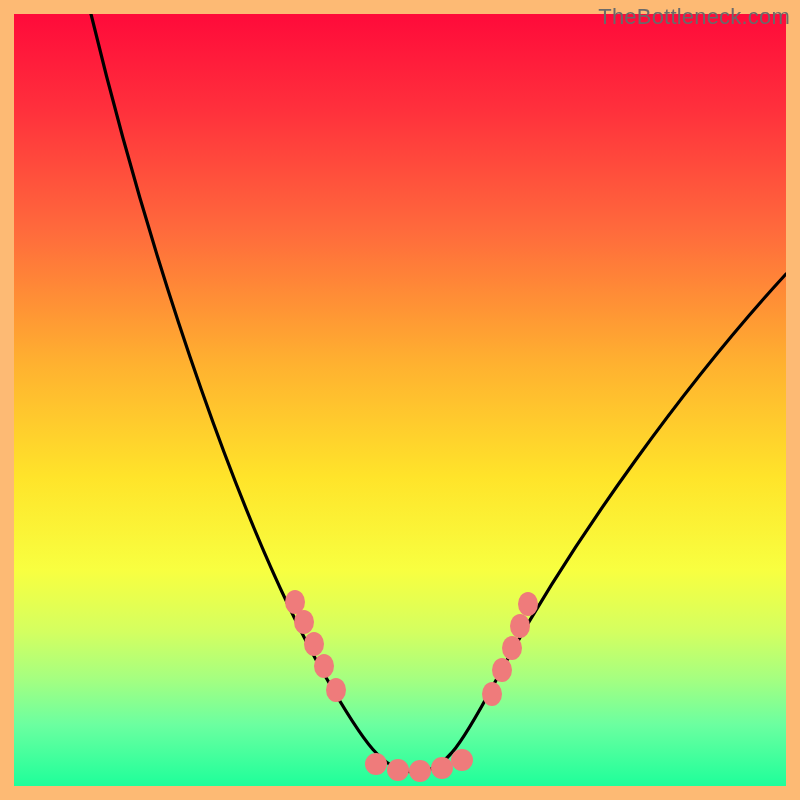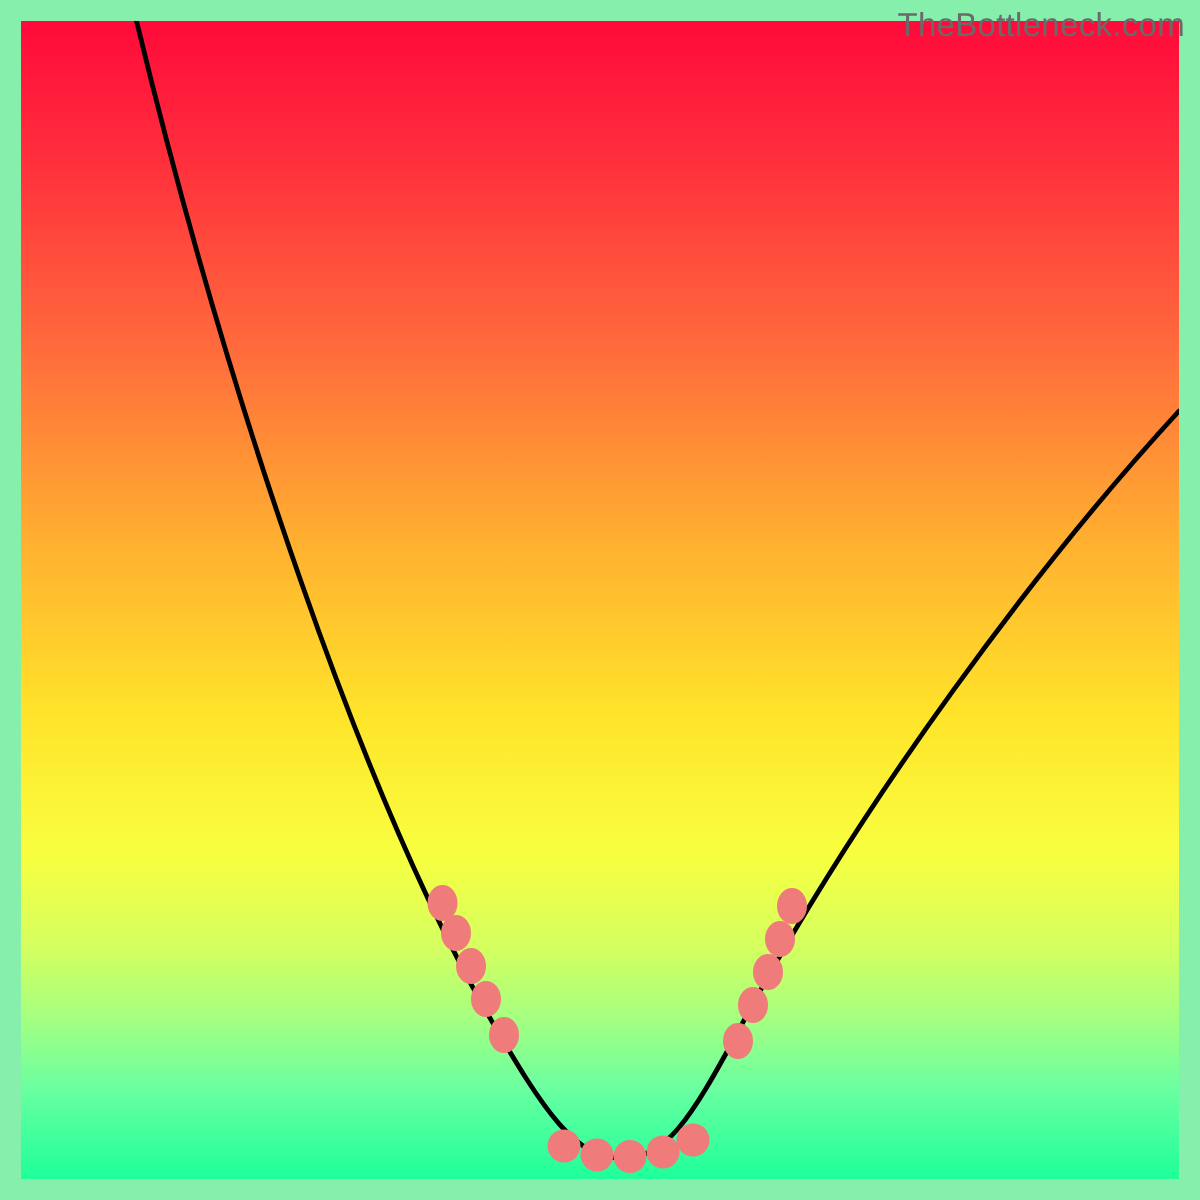--- a/index.html
+++ b/index.html
@@ -7,21 +7,21 @@
     padding: 0;
     width: 800px;
     height: 800px;
     overflow: hidden;
     background: #000;
   }
   .frame {
     position: relative;
     width: 800px;
     height: 800px;
-    background: #86efac;
+    background: #fdba74;
   }
   .plot-bg {
     position: absolute;
     left: 14px;
     top: 14px;
     width: 772px;
     height: 772px;
     background: linear-gradient(to bottom,
       #ff0a3a 0%,
       #ff2f3c 12%,

